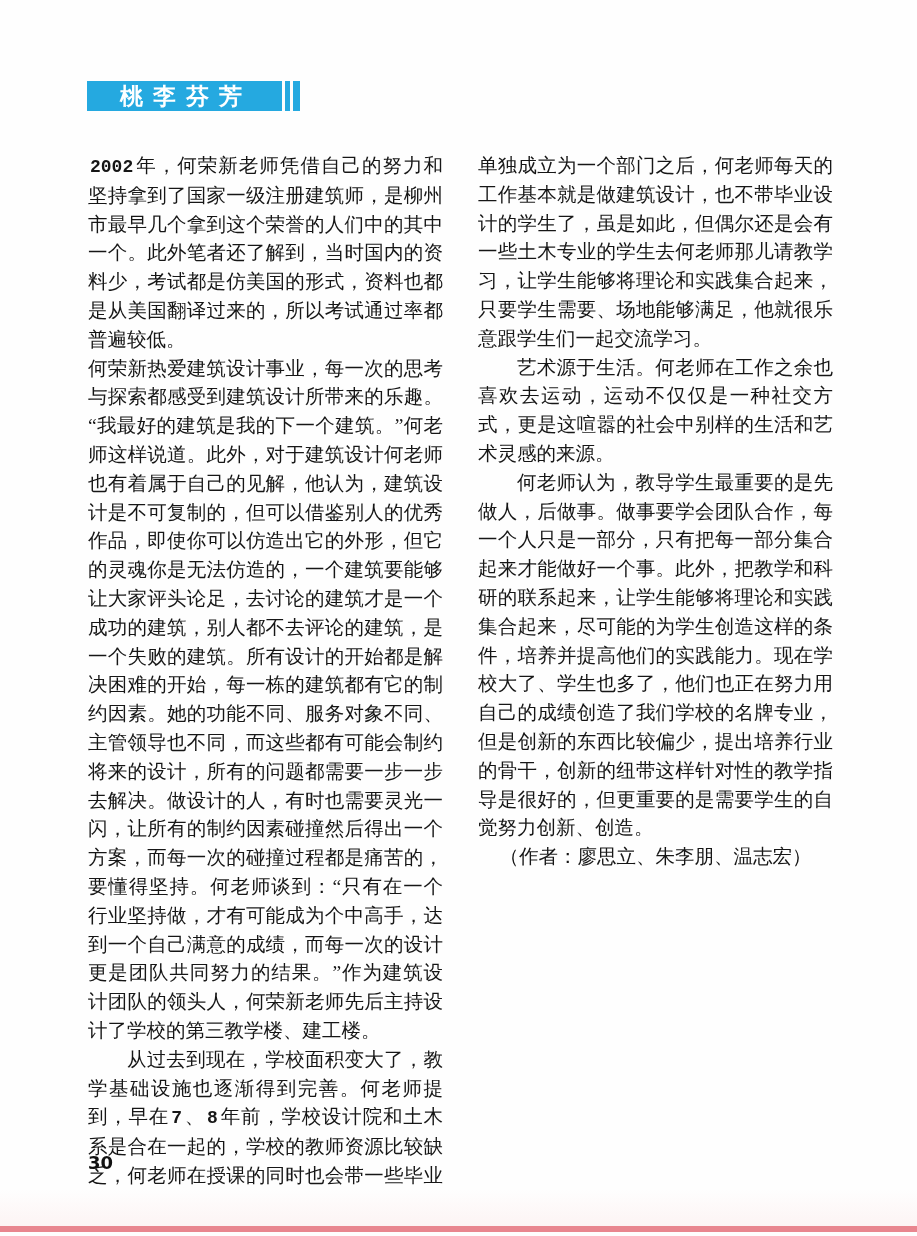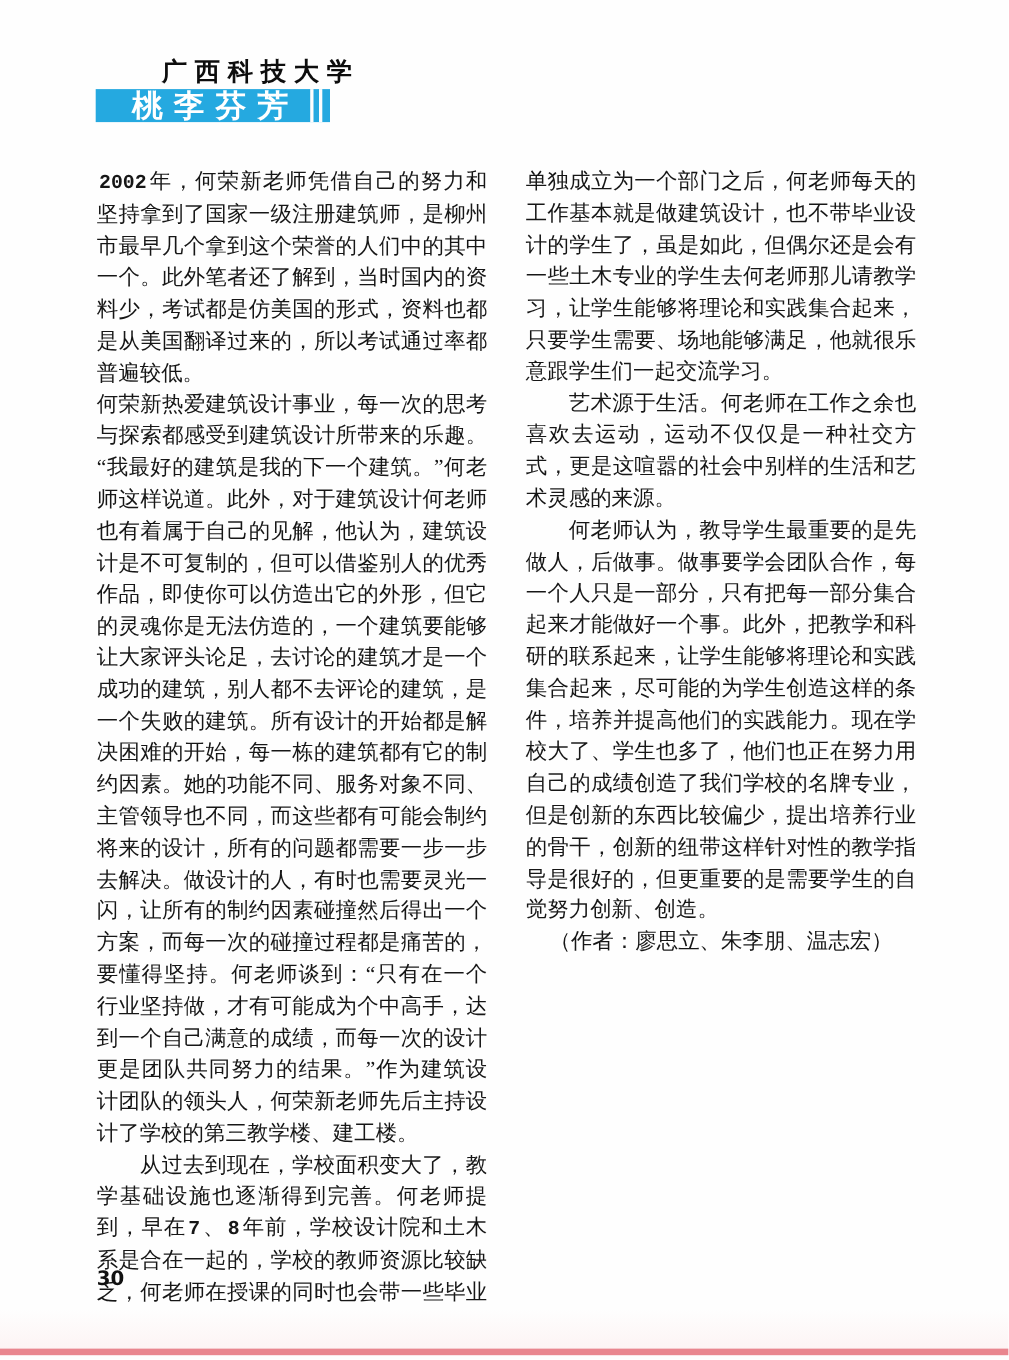--- a/index.html
+++ b/index.html
@@ -23,21 +23,21 @@
     position:absolute;left:87px;top:81px;
     width:213px;height:30px;
     line-height:30px;
   }
   .banner-bg{position:absolute;inset:0;}
   .banner-stripe{position:absolute;top:0;width:3px;height:30px;background:#fdfdfd;}
   .stripe-1{left:195px;}
   .stripe-2{left:203px;}
   .section-label{
     position:absolute;left:33px;top:0;
-    color:#ffffff;font-weight:bold;font-size:28px;letter-spacing:10px;
+    color:#ffffff;font-weight:bold;font-size:23px;letter-spacing:10px;
     font-family:"DejaVu Sans","Liberation Sans",sans-serif;
     white-space:nowrap;
   }
   
   .column{
     position:absolute;top:152px;width:355px;
     font-size:19.5px;line-height:28.8px;
     text-align:justify;
   }
   .col-left{left:88px;}
@@ -62,21 +62,20 @@
   }
   .footer-bar{
     position:absolute;left:0;top:1226px;width:917px;height:6px;
   }
 </style>
 </head>
 <body>
 
 <div class="page">
 
-  <div class="uni-title">广西科技大学</div>
 
   <div class="section-banner">
     <div class="banner-bg" style="background: rgb(37, 169, 224);"></div>
     <div class="banner-stripe stripe-1"></div>
     <div class="banner-stripe stripe-2"></div>
     <span class="section-label">桃李芬芳</span>
   </div>
 
   <div class="column col-left">
       <p><span class="num">2002</span>年，何荣新老师凭借自己的努力和坚持拿到了国家一级注册建筑师，是柳州市最早几个拿到这个荣誉的人们中的其中一个。此外笔者还了解到，当时国内的资料少，考试都是仿美国的形式，资料也都是从美国翻译过来的，所以考试通过率都普遍较低。</p>

